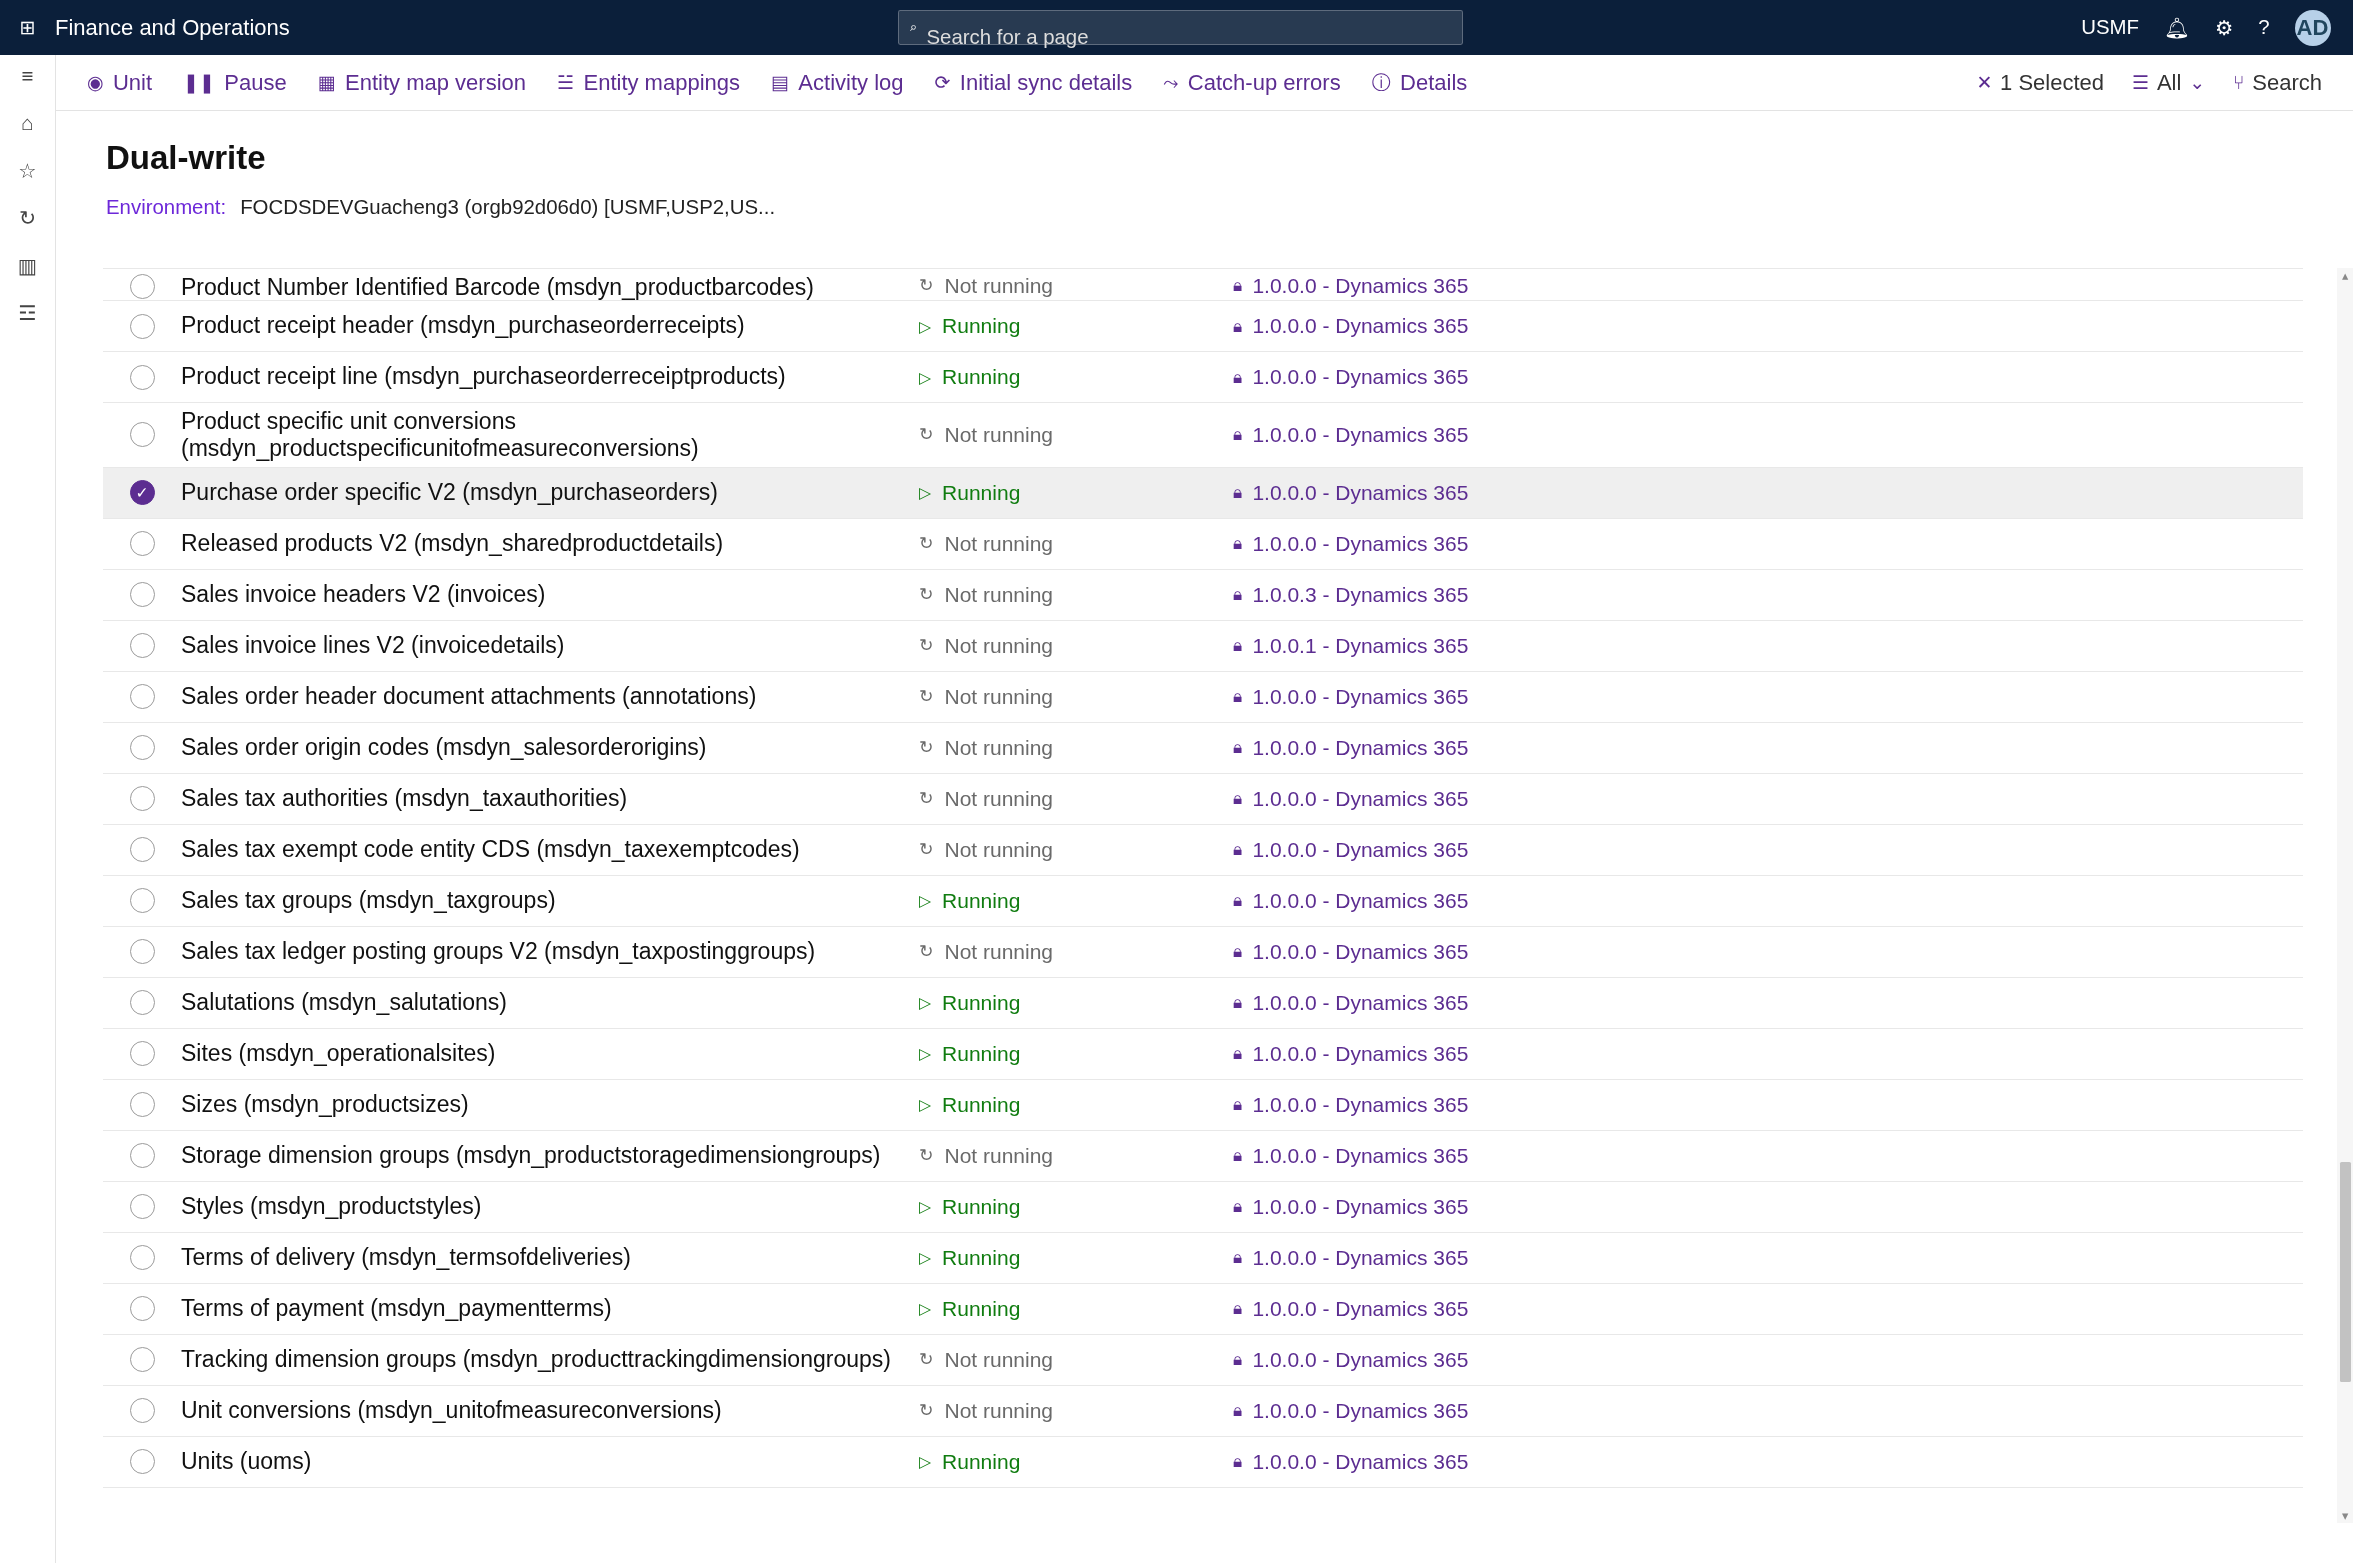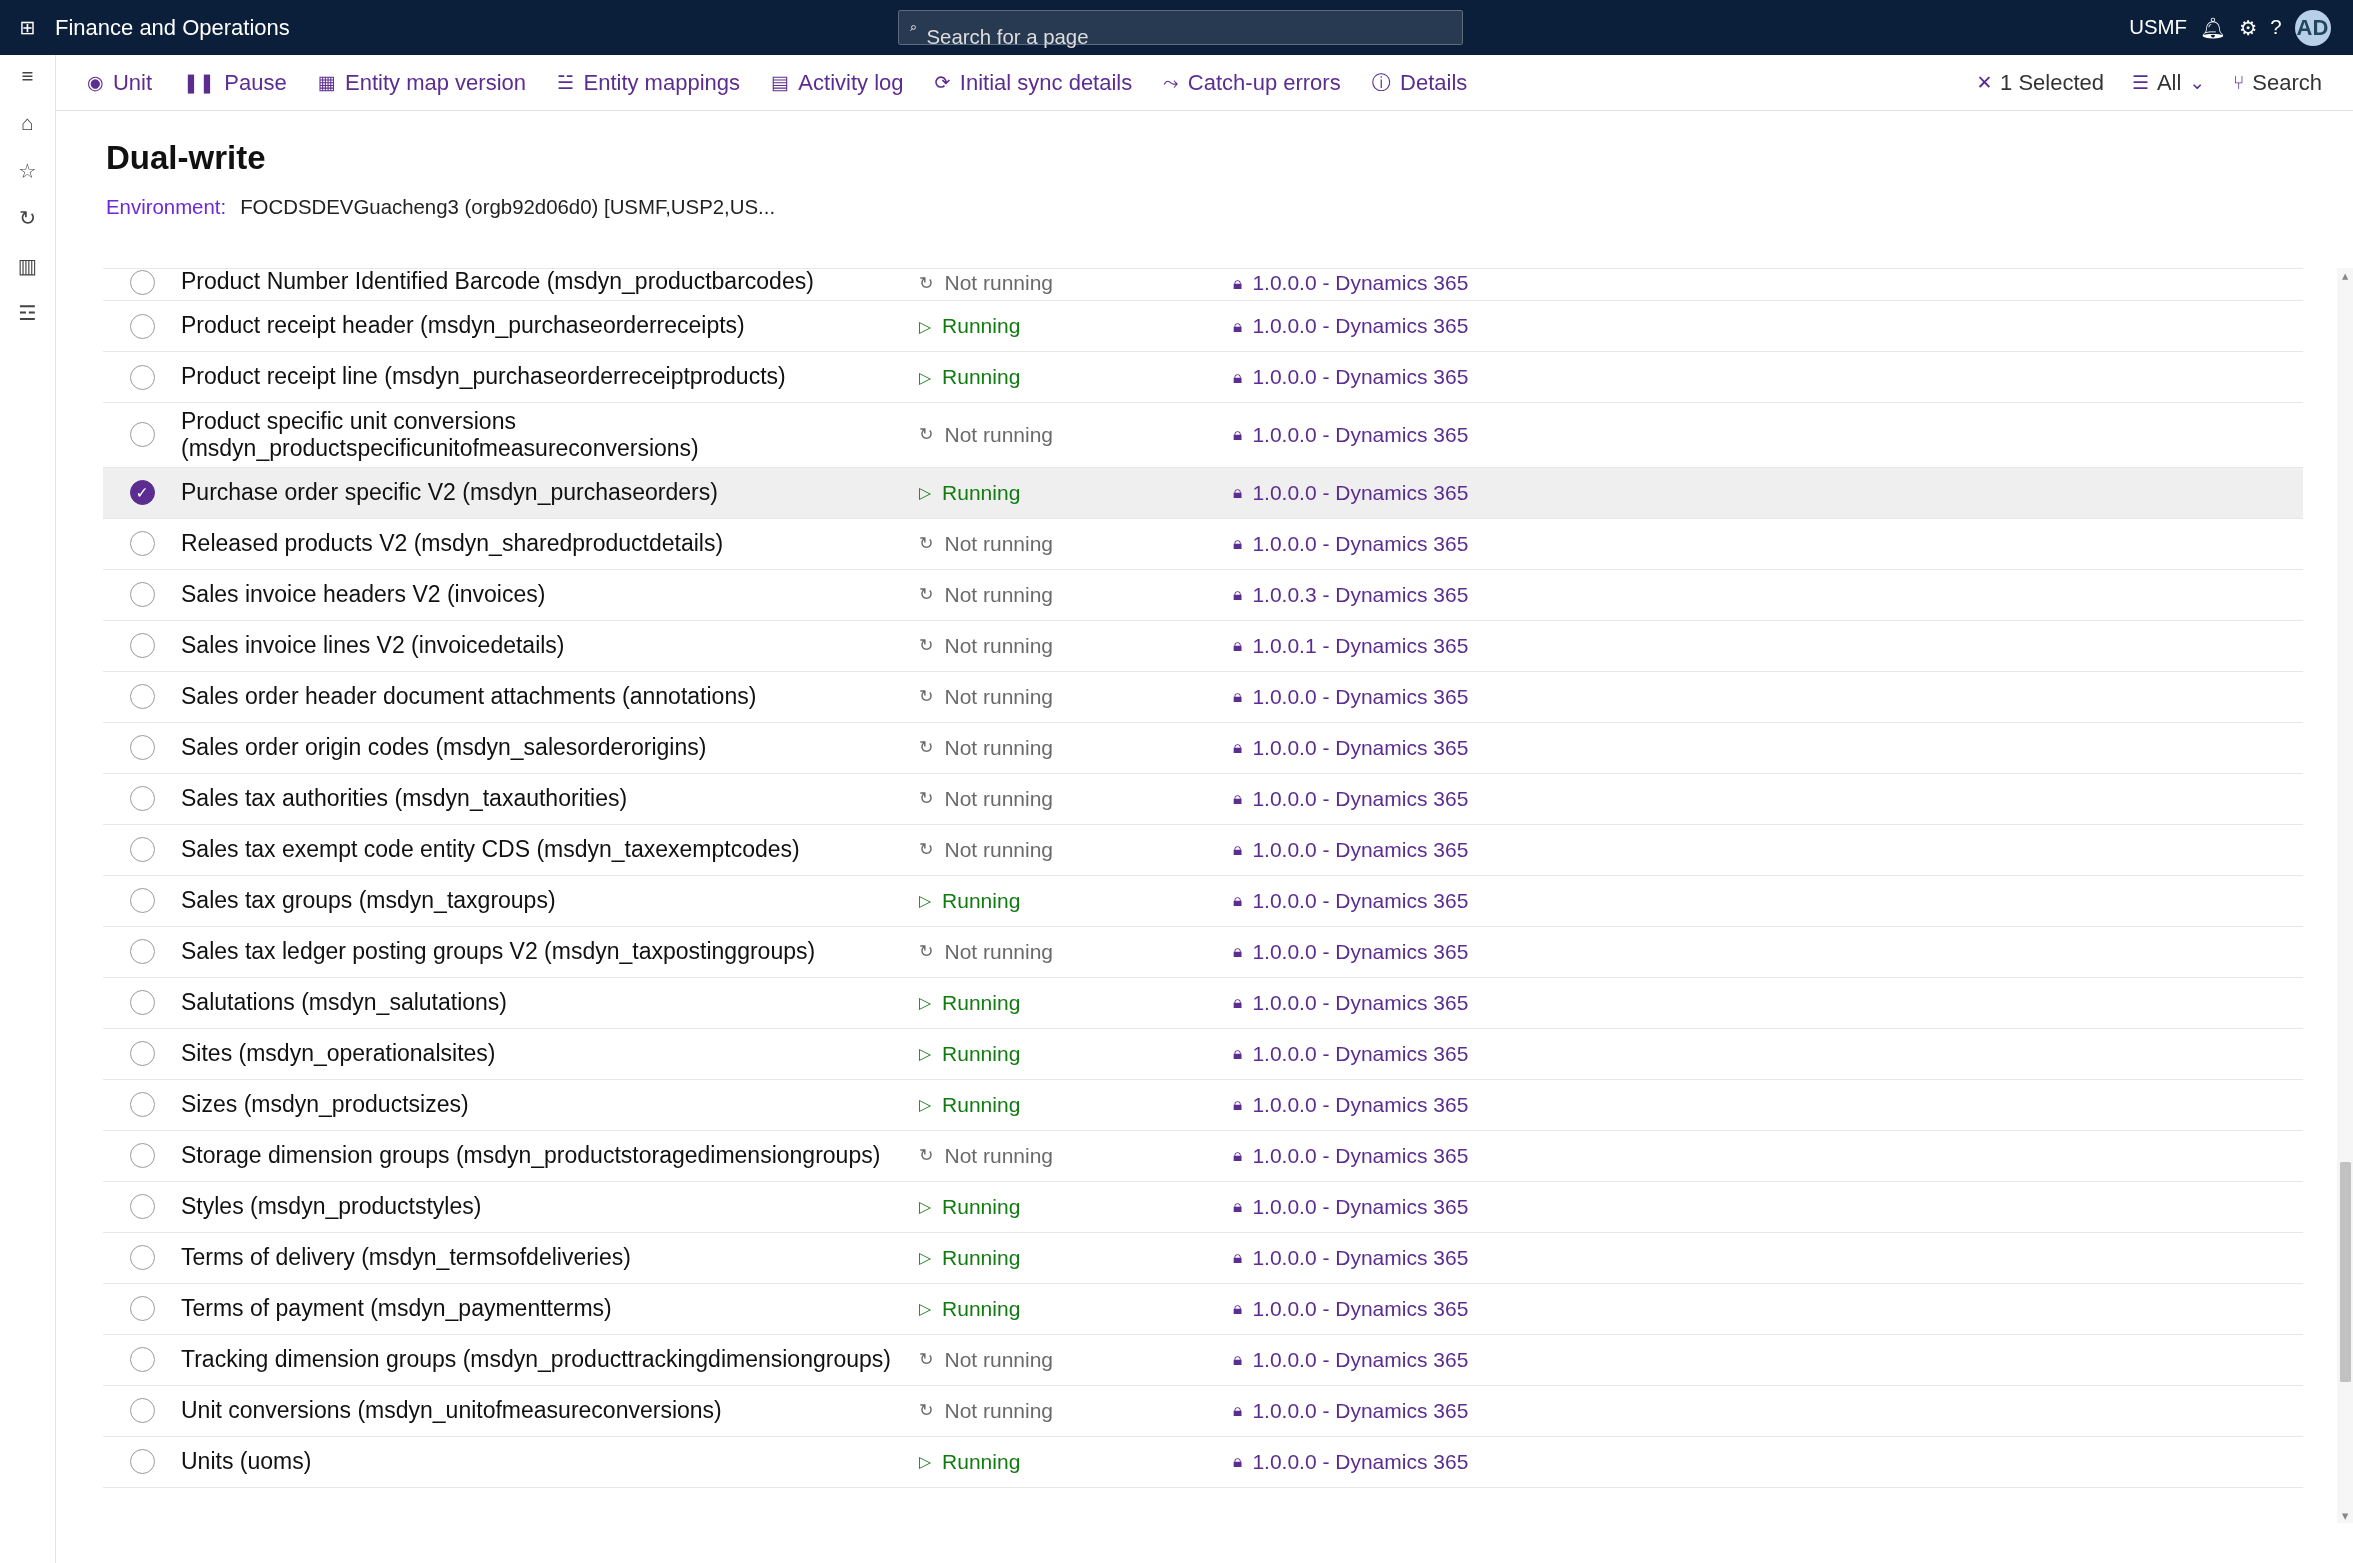--- a/index.html
+++ b/index.html
@@ -6,21 +6,21 @@
 body { background:#fff; color:#333; height:1564px; width:2354px; overflow:hidden; }
 
 
 .top-header{height:55px;background:#0b1f3a;display:flex;align-items:center;color:#fff;position:relative;}
 .waffle{width:55px;height:55px;display:flex;align-items:center;justify-content:center;}
 .waffle span{font-size:19px;}
 .app-title{font-size:22px;}
 .search-wrap{position:absolute;left:898px;top:10.2px;width:565px;height:35px;background:rgba(255,255,255,0.12);border:0.8px solid rgba(255,255,255,0.25);border-radius:2.4px;display:flex;align-items:center;padding:0 11px;gap:9.4px;}
 .search-wrap input{flex:1;background:transparent;border:none;outline:none;color:#fff;font-size:20.4px;margin-top:19px;}
 .search-wrap input::placeholder{color:#ddd;}
-.hdr-right{margin-left:auto;display:flex;align-items:center;gap:13px;padding-right:23.5px;}
+.hdr-right{margin-left:auto;display:flex;align-items:center;gap:25px;padding-right:23.5px;}
 .hdr-right .lbl{font-size:20.4px;}
 .hdr-icon{font-size:20.4px;color:#fff;}
 .avatar{width:36px;height:36px;border-radius:50%;background:#b7d0e8;color:#21465e;display:flex;align-items:center;justify-content:center;font-size:22px;font-weight:600;}
 
 
 .rail{position:absolute;left:0;top:55px;width:56px;bottom:0;border-right:0.8px solid #e3e3e3;background:#fff;display:flex;flex-direction:column;align-items:center;padding-top:7.8px;gap:20.4px;}
 .rail-item{width:27px;height:27px;display:flex;align-items:center;justify-content:center;color:#444;font-size:20.4px;}
 
 
 .toolbar{position:absolute;left:56px;right:0;top:55px;height:56px;border-bottom:0.8px solid #e3e3e3;display:flex;align-items:center;padding:0 31px;gap:31px;}
@@ -35,21 +35,21 @@
 .page-area{position:absolute;left:56px;top:111px;right:0;bottom:0;}
 .page-title{font-size:33px;font-weight:600;padding:28px 50px 4.7px;color:#111;}
 .env-row{padding:14px 50px 17.3px;font-size:20.4px;color:#333;display:flex;gap:14px;}
 .env-row .lab{color:#6d28d9;}
 .env-row .val{color:#222;}
 
 
 .grid-wrap{position:absolute;left:47px;right:50px;top:157px;bottom:0;overflow:hidden;}
 .row{display:flex;align-items:center;border-bottom:0.8px solid #e8e8e8;min-height:51px;padding:4.7px 0;}
 .row.sel{background:#efefef;}
-.row.first{border-top:0.8px solid #e8e8e8;height:20px;min-height:33px;overflow:hidden;align-items:flex-end;}
+.row.first{border-top:0.8px solid #e8e8e8;height:20px;min-height:33px;overflow:hidden;align-items:flex-start;}
 .cell-sel{width:78px;display:flex;align-items:center;justify-content:center;}
 .radio{width:25px;height:25px;border:1.6px solid #9b9b9b;border-radius:50%;}
 .radio.on{background:#5c2d91;border-color:#5c2d91;position:relative;}
 .radio.on::after{content:"✓";color:#fff;font-size:15.7px;position:absolute;left:50%;top:50%;transform:translate(-50%,-52%);}
 .cell-name{flex:0 0 738px;font-size:23px;color:#111;line-height:1.18;padding-right:23.5px;}
 .cell-status{flex:0 0 314px;display:flex;align-items:center;gap:11px;font-size:21px;}
 .status-running{color:#107c10;}
 .status-notrunning{color:#6a6a6a;}
 .cell-ver{flex:0 0 439px;display:flex;align-items:center;gap:10.2px;color:#5c2d91;font-size:21px;}
 .lock{font-size:17.3px;color:#5c2d91;}

